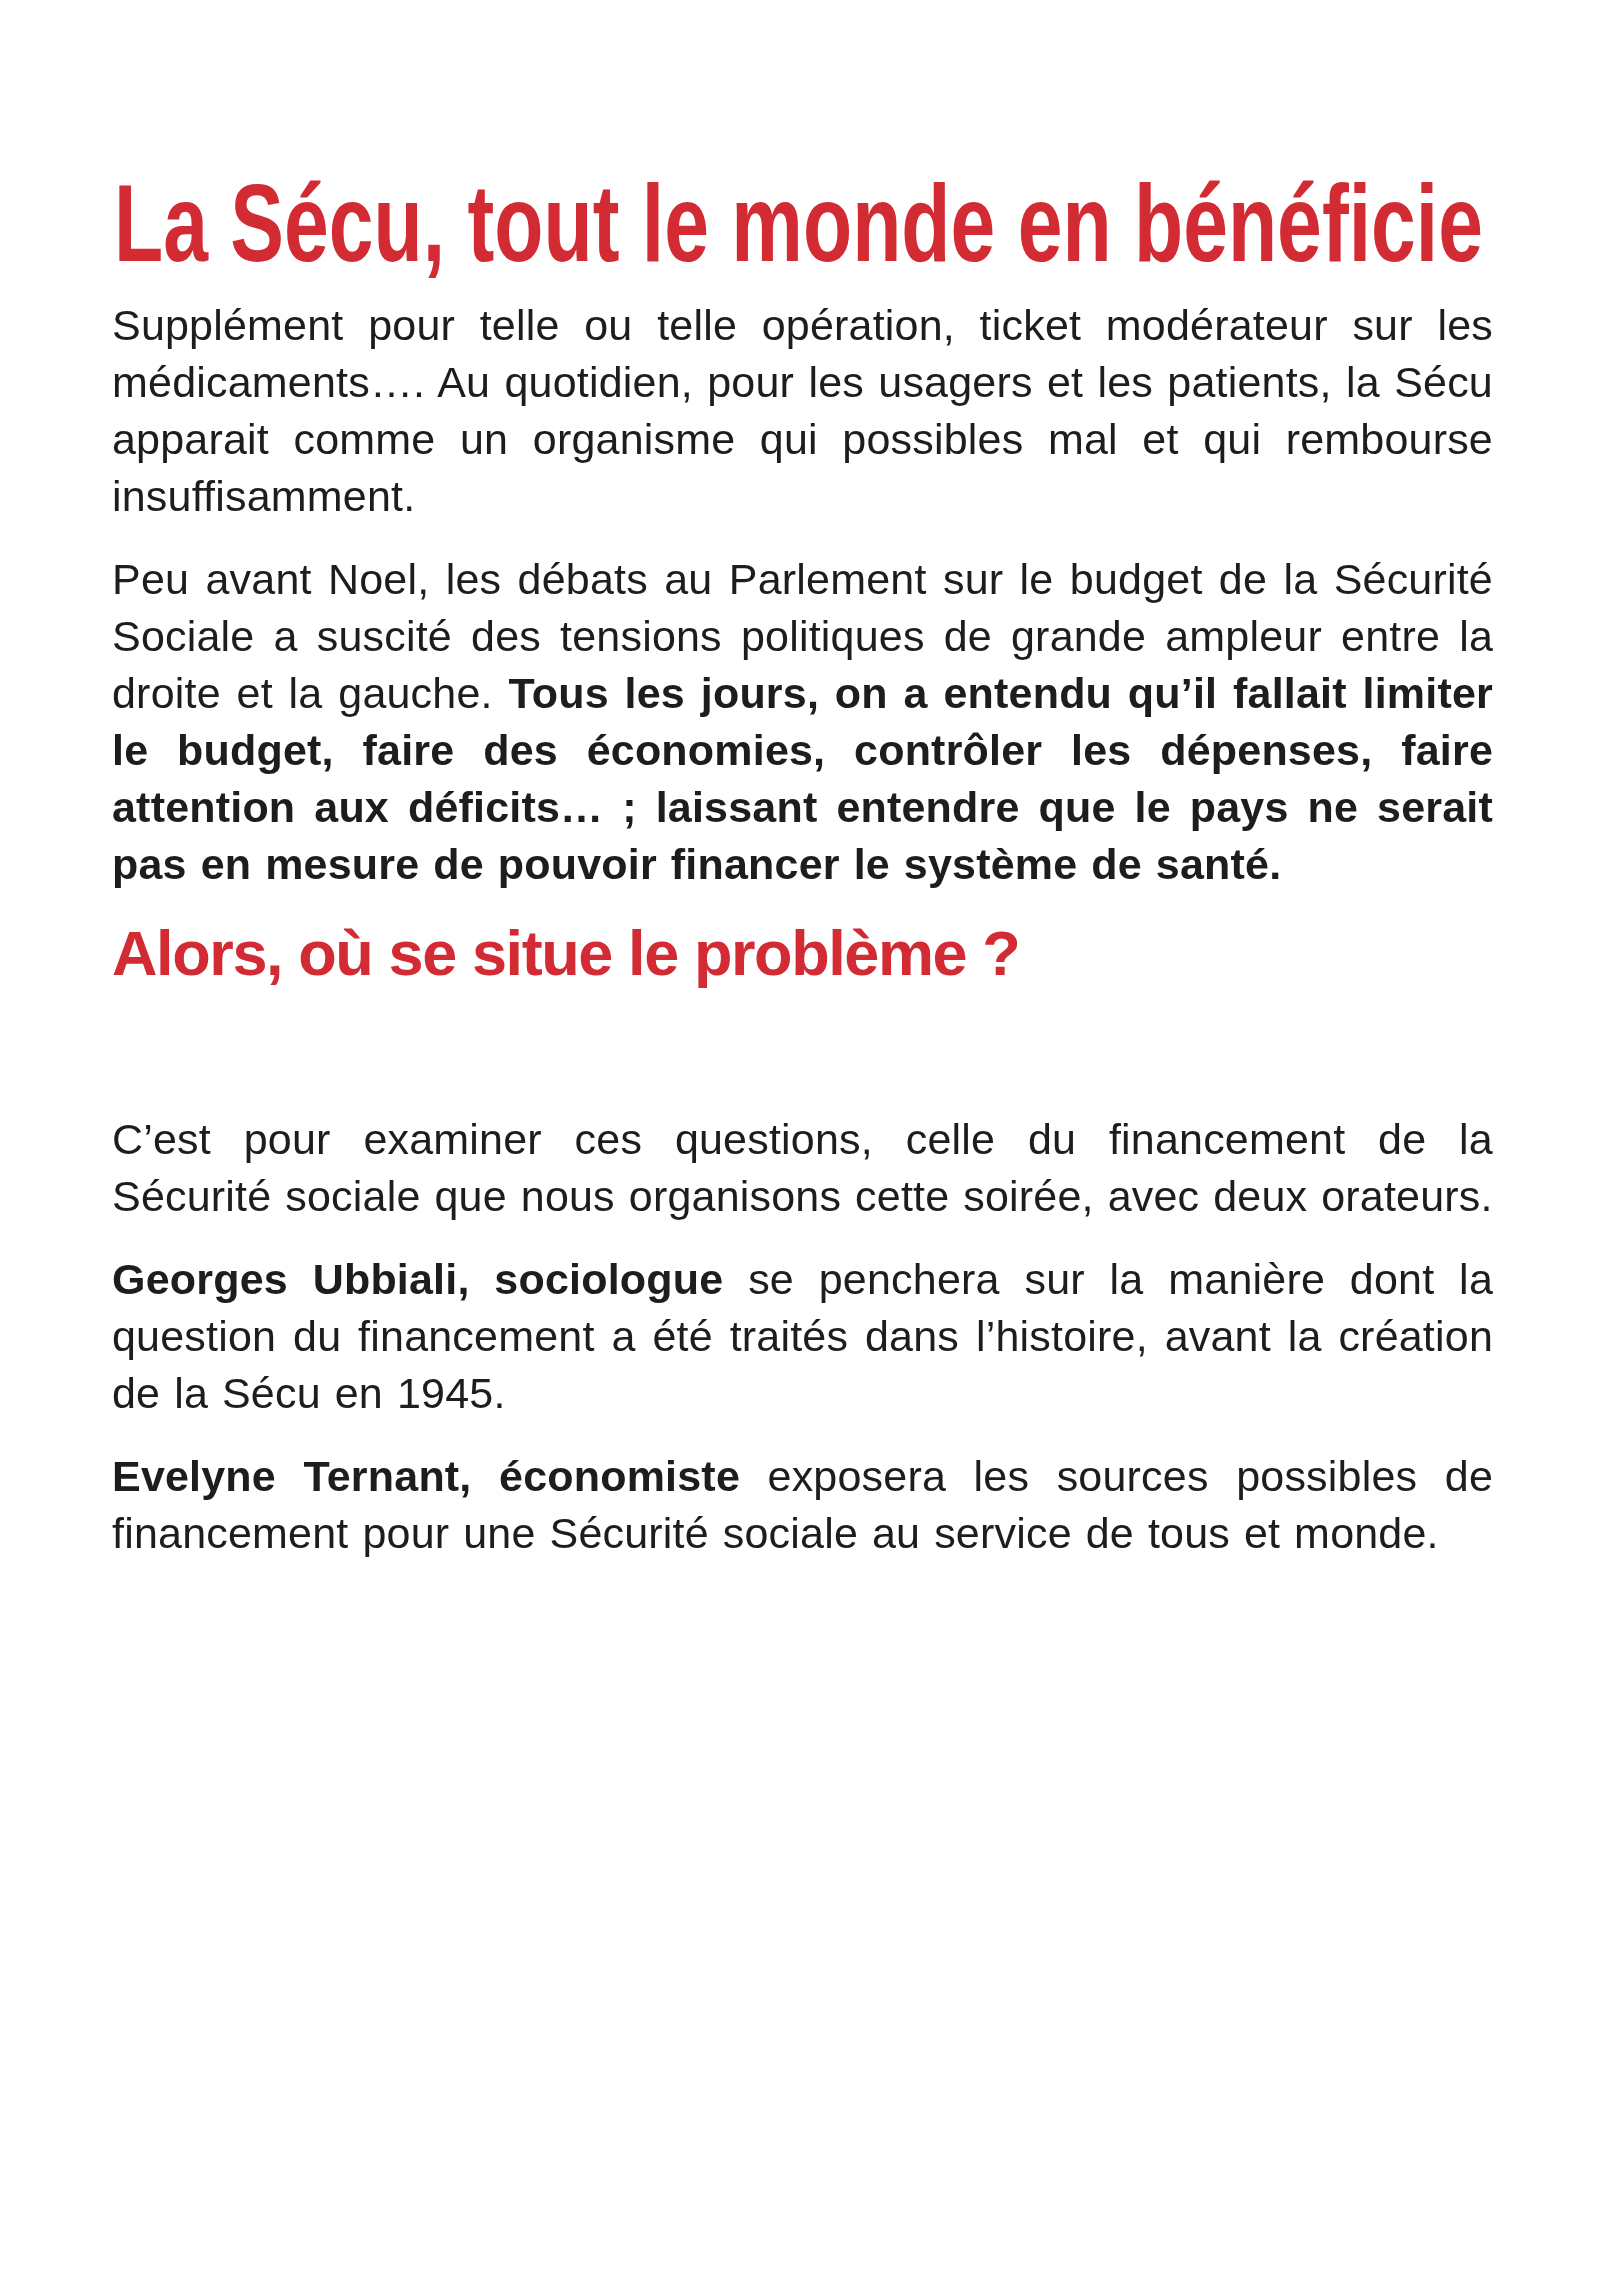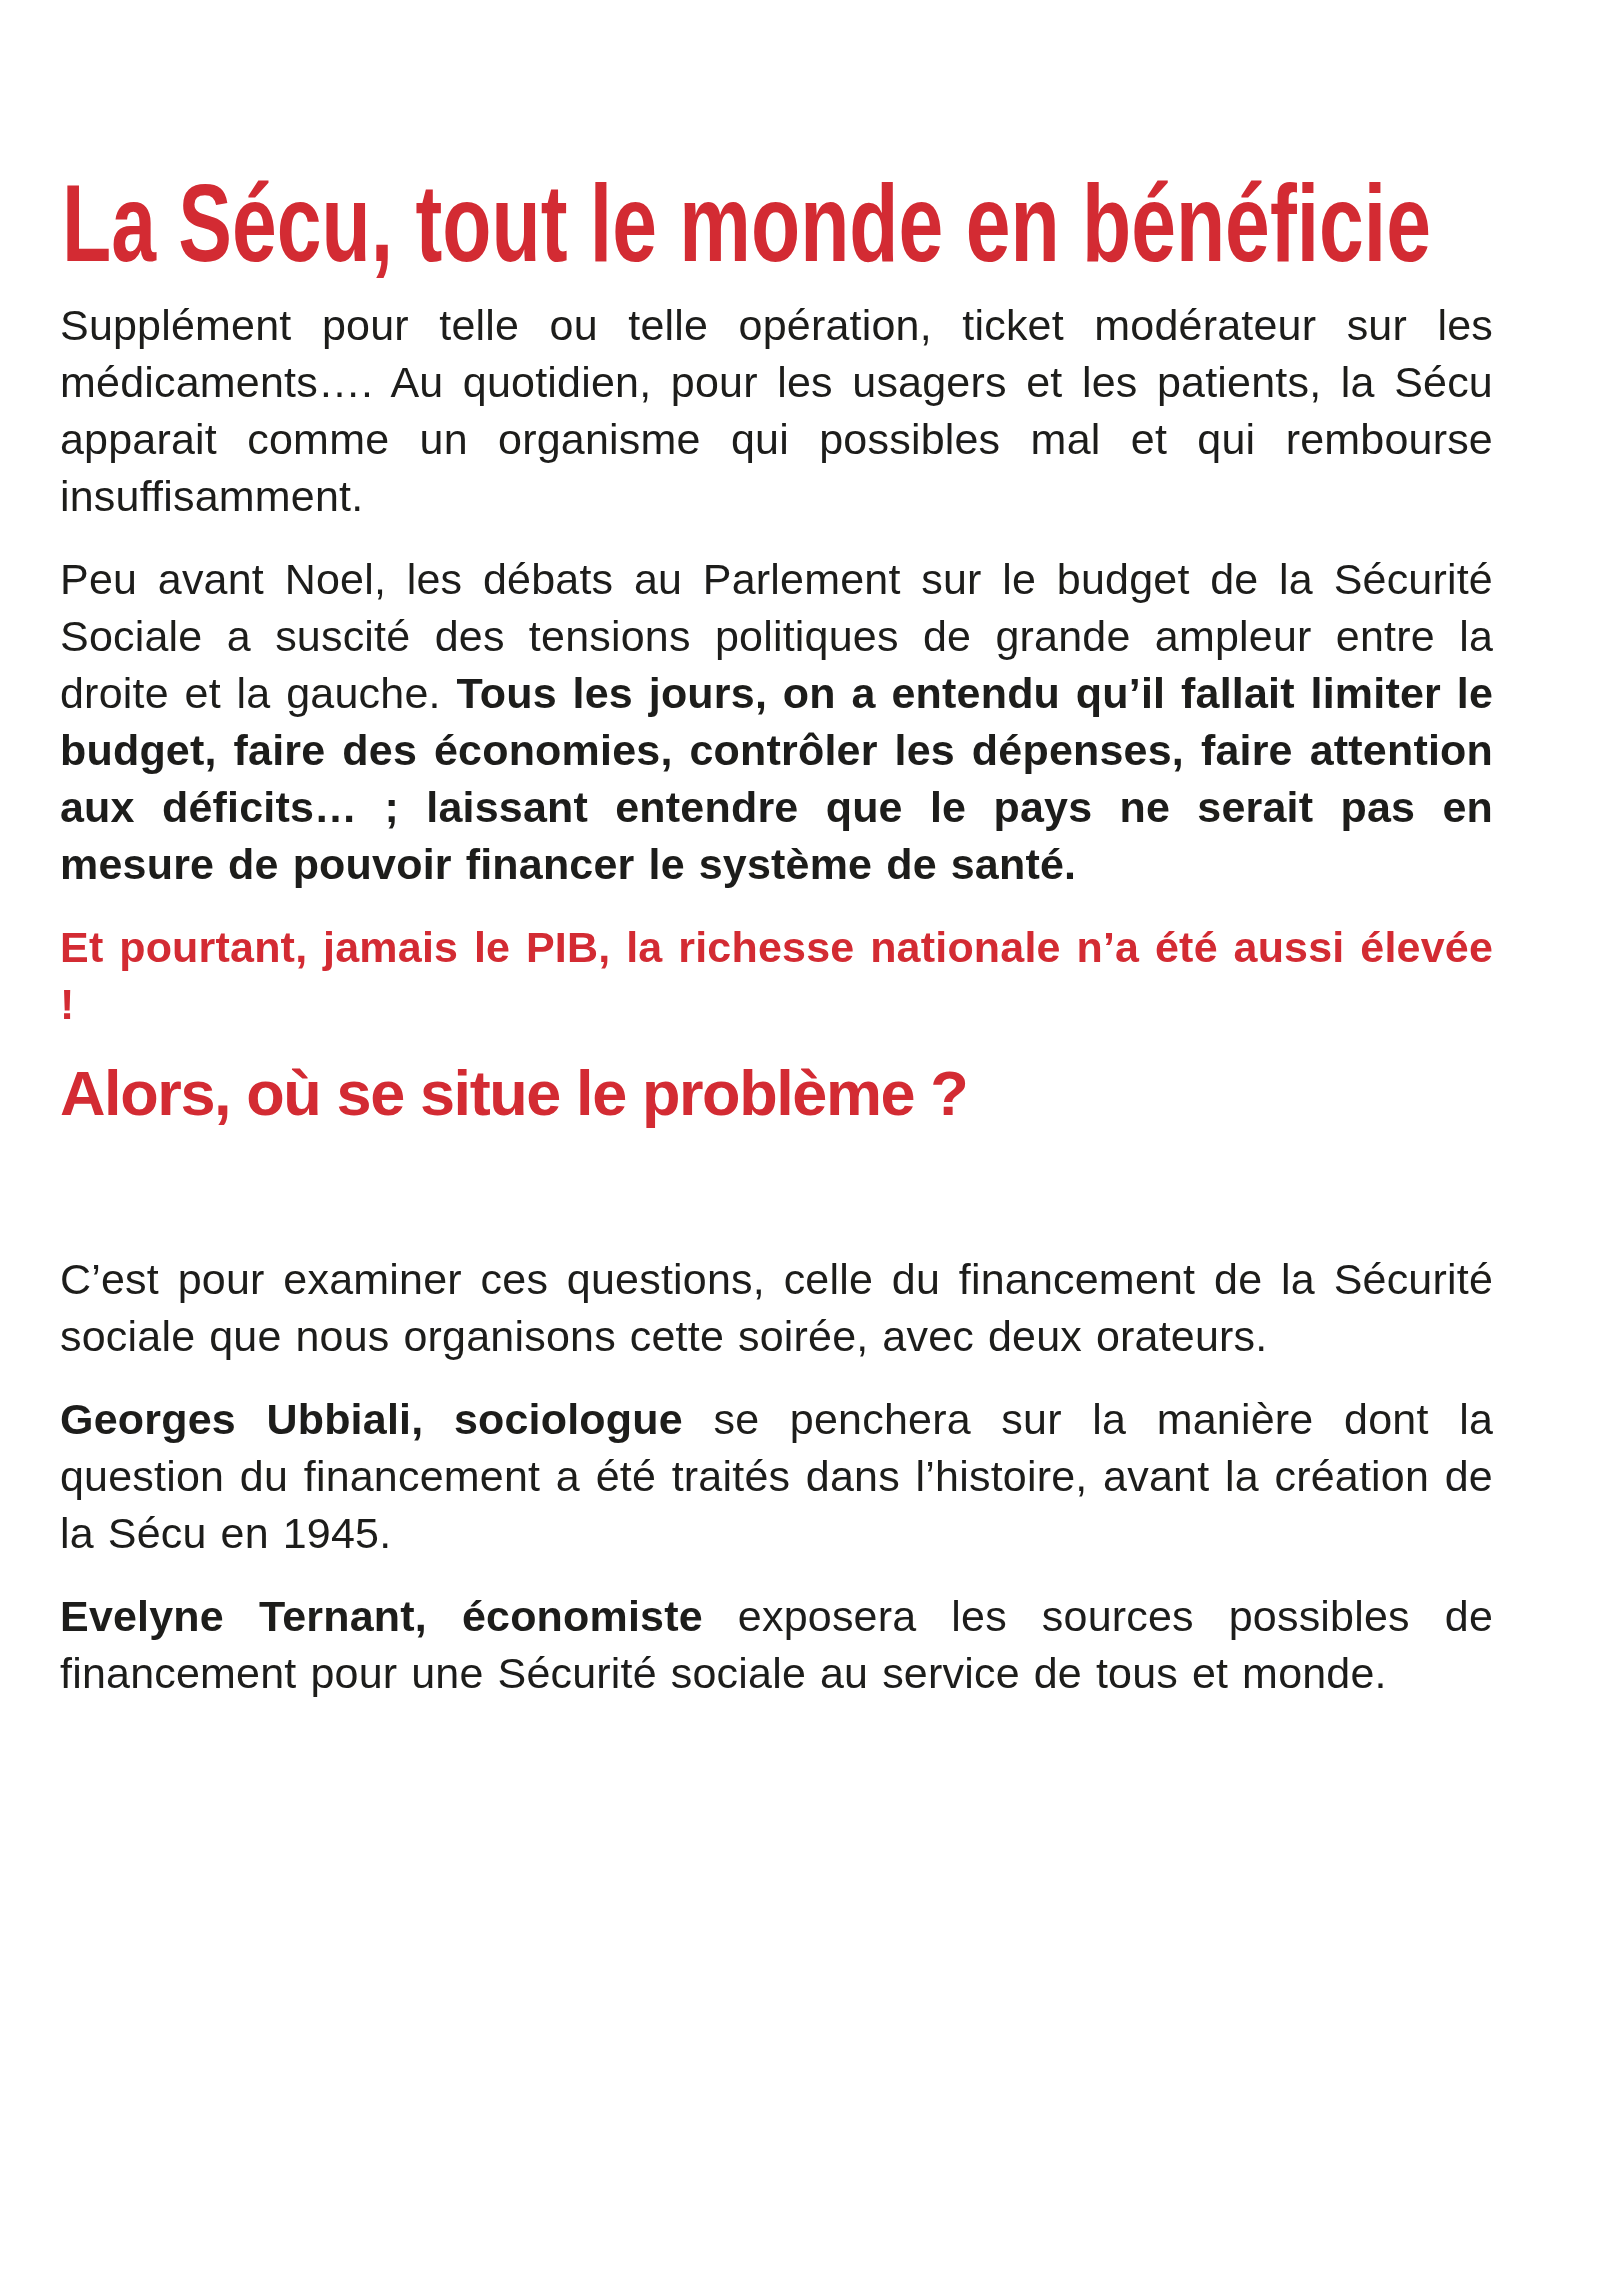--- a/index.html
+++ b/index.html
@@ -11,21 +11,21 @@
   body {
     width: 1613px;
     height: 2289px;
     font-family: "Liberation Sans", sans-serif;
     color: #1d1d1b;
   }
   .page {
     box-sizing: border-box;
     width: 1613px;
     height: 2289px;
-    padding: 152px 120px 55px 60px;
+    padding: 152px 120px 55px 112px;
     background: #ffffff;
   }
   .title-svg {
     display: block;
     margin: 0 0 7.4px 0;
   }
   .title-svg text {
     font-family: "Liberation Sans", sans-serif;
     font-weight: 700;
     fill: #d32b33;
@@ -63,21 +63,20 @@
     <svg class="title-svg" width="1373" height="138" viewBox="0 0 1488 150" aria-hidden="false">
       <text x="0" y="118" font-size="119" textLength="1488" lengthAdjust="spacingAndGlyphs">La Sécu, tout le monde en bénéficie</text>
     </svg>
   </header>
 
 
   <p>Supplément pour telle ou telle opération, ticket modérateur sur les médicaments…. Au quotidien, pour les usagers et les patients, la Sécu apparait comme un organisme qui possibles mal et qui rembourse insuffisamment.</p>
 
   <p><span>Peu avant Noel, les débats au Parlement sur le budget de la Sécurité Sociale a suscité des tensions politiques de grande ampleur entre la droite et la gauche. </span><strong>Tous les jours, on a entendu qu’il fallait limiter le budget, faire des économies, contrôler les dépenses, faire attention aux déficits… ; laissant entendre que le pays ne serait pas en mesure de pouvoir financer le système de santé.</strong></p>
 
-  <p class="red">Et pourtant, jamais le PIB, la richesse nationale n’a été aussi élevée !</p>
 
   <h2 class="subheading">Alors, où se situe le problème ?</h2>
 
   <p>C’est pour examiner ces questions, celle du financement de la Sécurité sociale que nous organisons cette soirée, avec deux orateurs.</p>
 
   <p><strong>Georges Ubbiali, sociologue</strong><span> se penchera sur la manière dont la question du financement a été traités dans l’histoire, avant la création de la Sécu en 1945.</span></p>
 
   <p><strong>Evelyne Ternant, économiste</strong><span> exposera les sources possibles de financement pour une Sécurité sociale au service de tous et monde.</span></p>
 
 </div>

